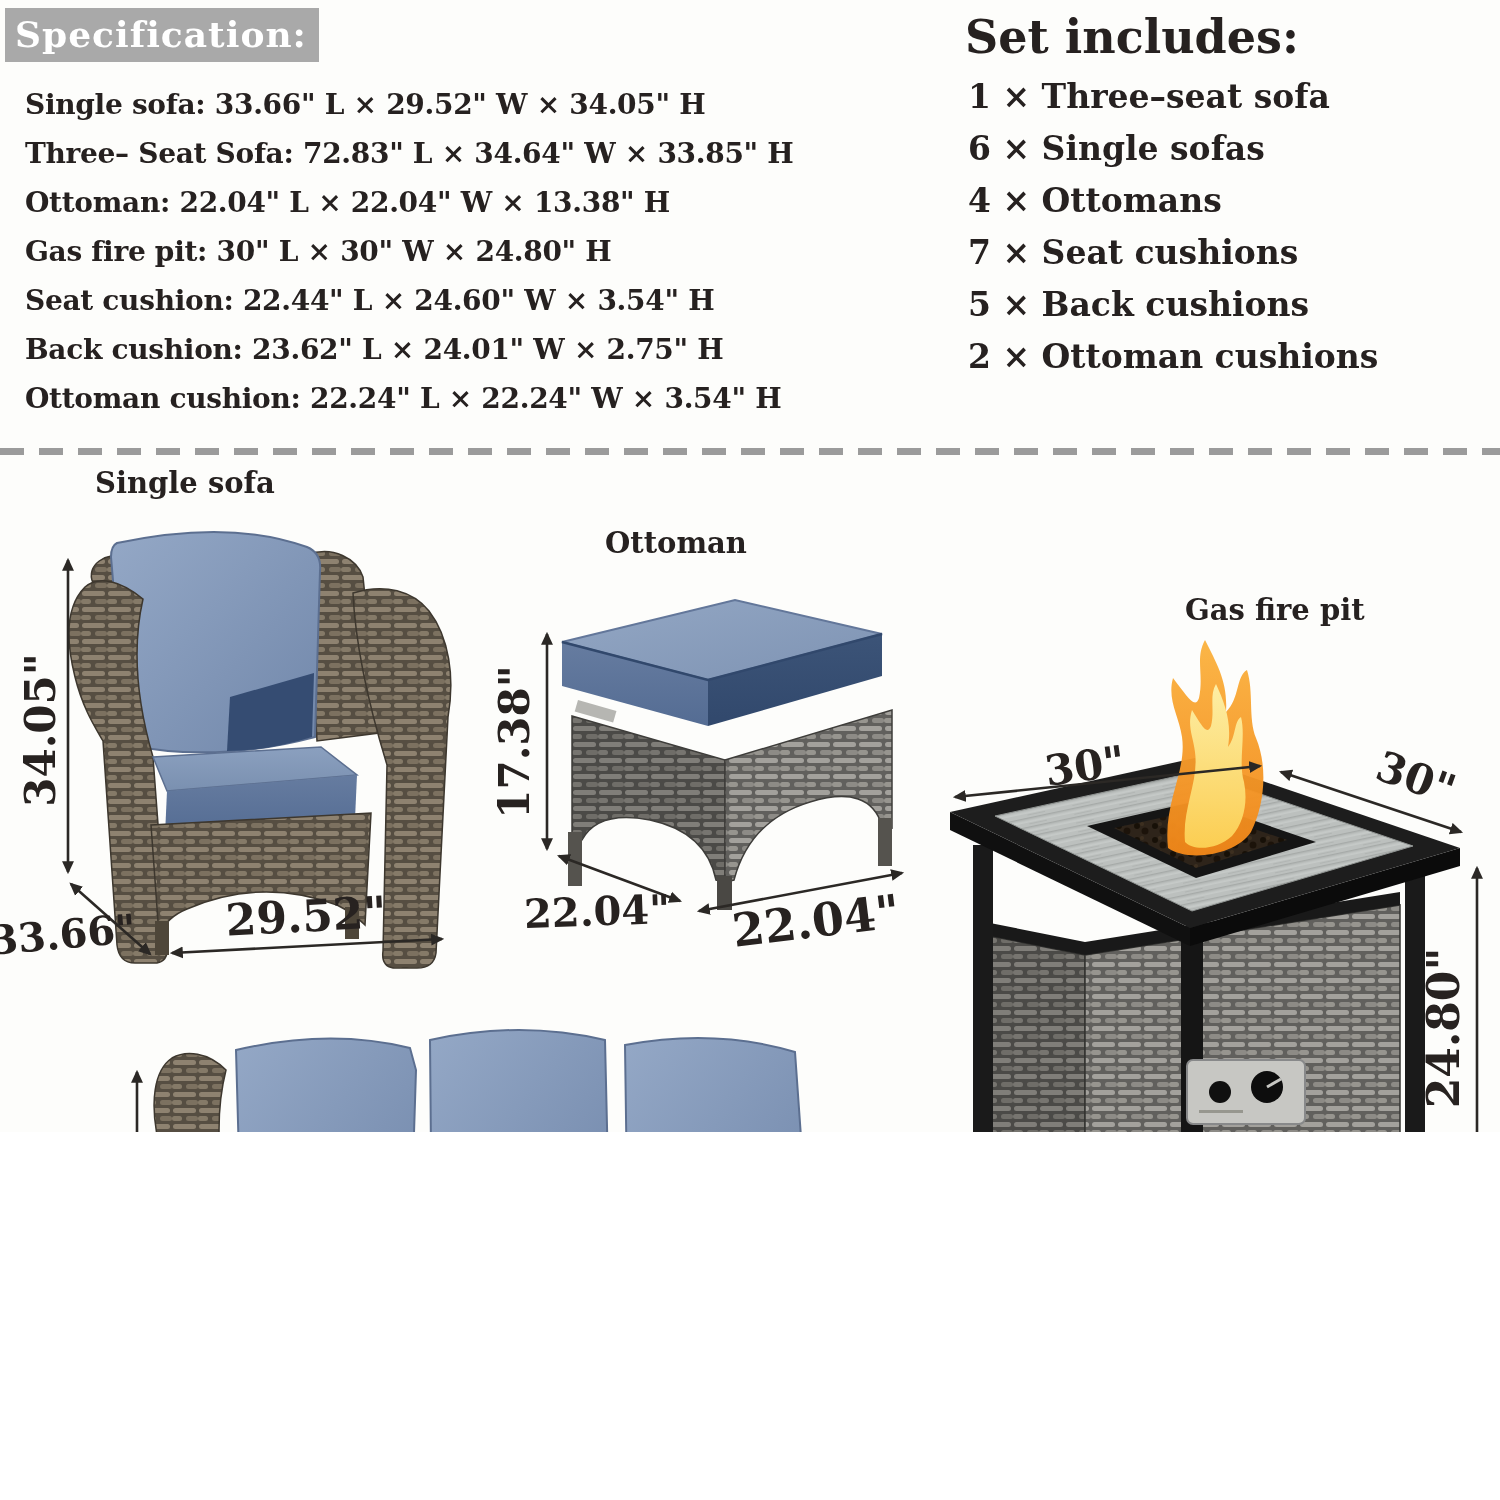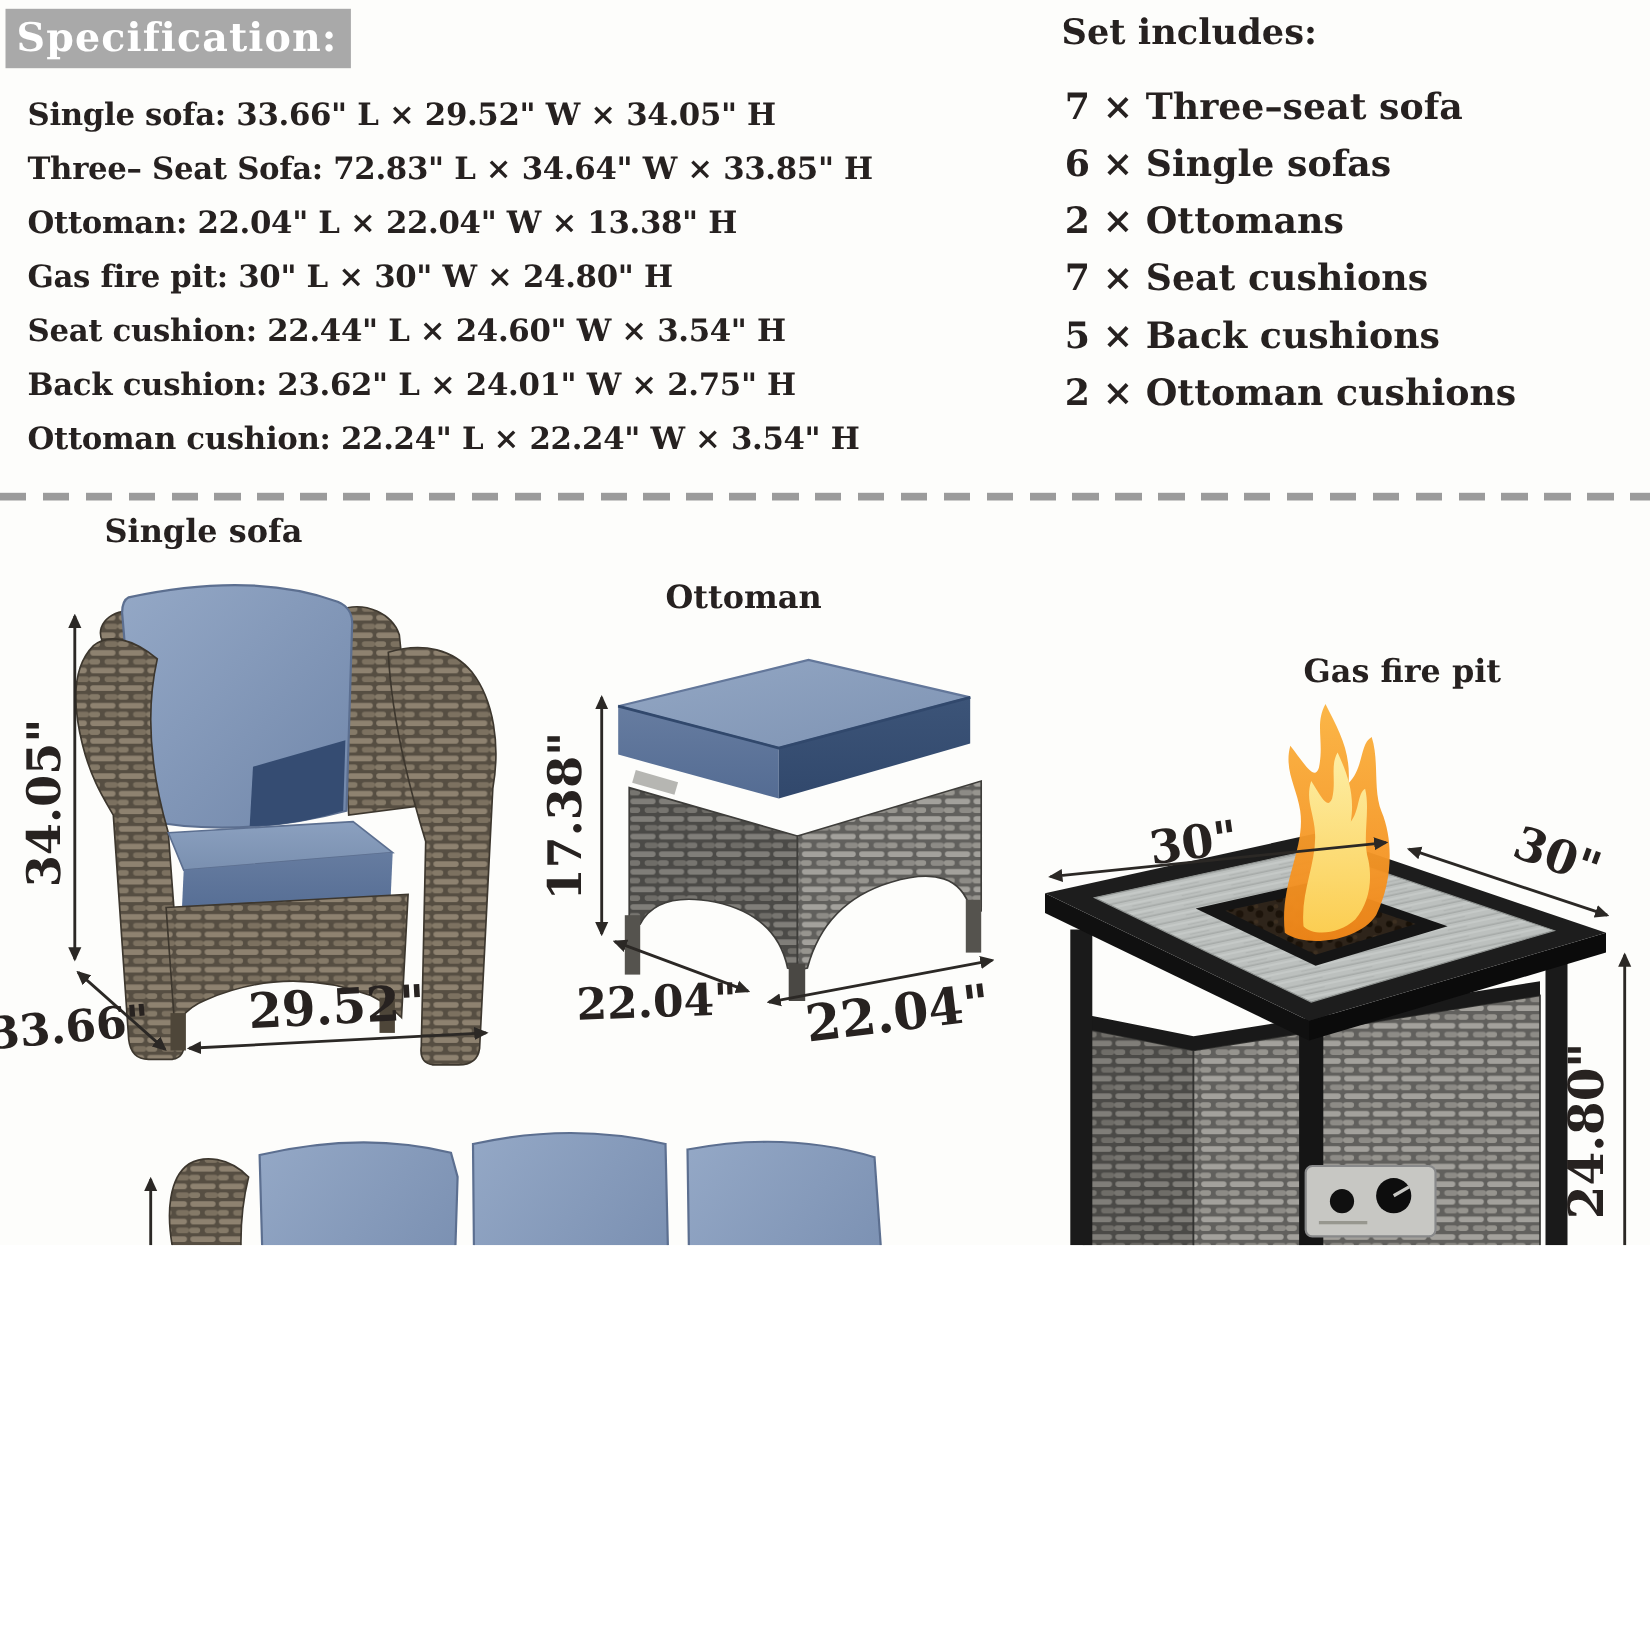--- a/index.html
+++ b/index.html
@@ -3,21 +3,21 @@
 <meta charset="utf-8">
 <style>
   html,body{margin:0;padding:0;background:#ffffff;}
   .canvas{position:relative;width:1500px;height:1132px;background:#fdfdfb;overflow:hidden;
           font-family:"DejaVu Serif", serif;color:#262120;}
   .abs{position:absolute;}
   .spec-title{position:absolute;left:5px;top:8px;background:#a9a9a9;color:#ffffff;
               font-size:36px;font-weight:bold;padding:5px 12px 7px 10px;letter-spacing:1px;white-space:nowrap;}
   .spec-list{position:absolute;left:25px;top:90px;}
   .spec-line{font-size:28px;font-weight:bold;line-height:29px;margin-bottom:20px;white-space:nowrap;letter-spacing:-0.3px;}
-  .inc-title{position:absolute;left:965px;top:10px;font-size:32px;font-weight:bold;white-space:nowrap;}
+  .inc-title{position:absolute;left:965px;top:10px;font-size:46px;font-weight:bold;white-space:nowrap;}
   .inc-list{position:absolute;left:968px;top:80px;}
   .inc-item{font-size:33px;font-weight:bold;line-height:33px;margin-bottom:19px;white-space:nowrap;}
   .divider{position:absolute;left:0;top:448px;width:1500px;height:7px;
            background:repeating-linear-gradient(90deg,#9b9b9b 0 24px,rgba(0,0,0,0) 24px 39px);}
   .prod-label{position:absolute;font-size:29px;font-weight:bold;white-space:nowrap;}
   .dim{position:absolute;font-weight:bold;white-space:nowrap;color:#272220;}
   .overlay{position:absolute;left:0;top:0;pointer-events:none;}
   svg{display:block;}
 </style>
 </head>
@@ -95,23 +95,23 @@
     <div class="spec-line">Three– Seat Sofa: 72.83" L × 34.64" W × 33.85" H</div>
     <div class="spec-line">Ottoman: 22.04" L × 22.04" W × 13.38" H</div>
     <div class="spec-line">Gas fire pit: 30" L × 30" W × 24.80" H</div>
     <div class="spec-line">Seat cushion:  22.44" L × 24.60" W × 3.54" H</div>
     <div class="spec-line">Back cushion:  23.62" L × 24.01" W × 2.75" H</div>
     <div class="spec-line">Ottoman cushion:  22.24" L × 22.24" W × 3.54" H</div>
   </div>
 
   <div class="inc-title">Set includes:</div>
   <div class="inc-list">
-    <div class="inc-item">7 × Three–seat sofa</div>
+    <div class="inc-item">1 × Three–seat sofa</div>
     <div class="inc-item">6 × Single sofas</div>
-    <div class="inc-item">2 × Ottomans</div>
+    <div class="inc-item">4 × Ottomans</div>
     <div class="inc-item">7 × Seat cushions</div>
     <div class="inc-item">5 × Back cushions</div>
     <div class="inc-item">2 × Ottoman cushions</div>
   </div>
 
   <div class="divider"></div>
 
   <div class="prod-label" style="left:95px;top:466px;">Single sofa</div>
   <div class="prod-label" style="left:605px;top:526px;text-align:center;">Ottoman</div>
   <div class="prod-label" style="left:1185px;top:593px;">Gas fire pit</div>

